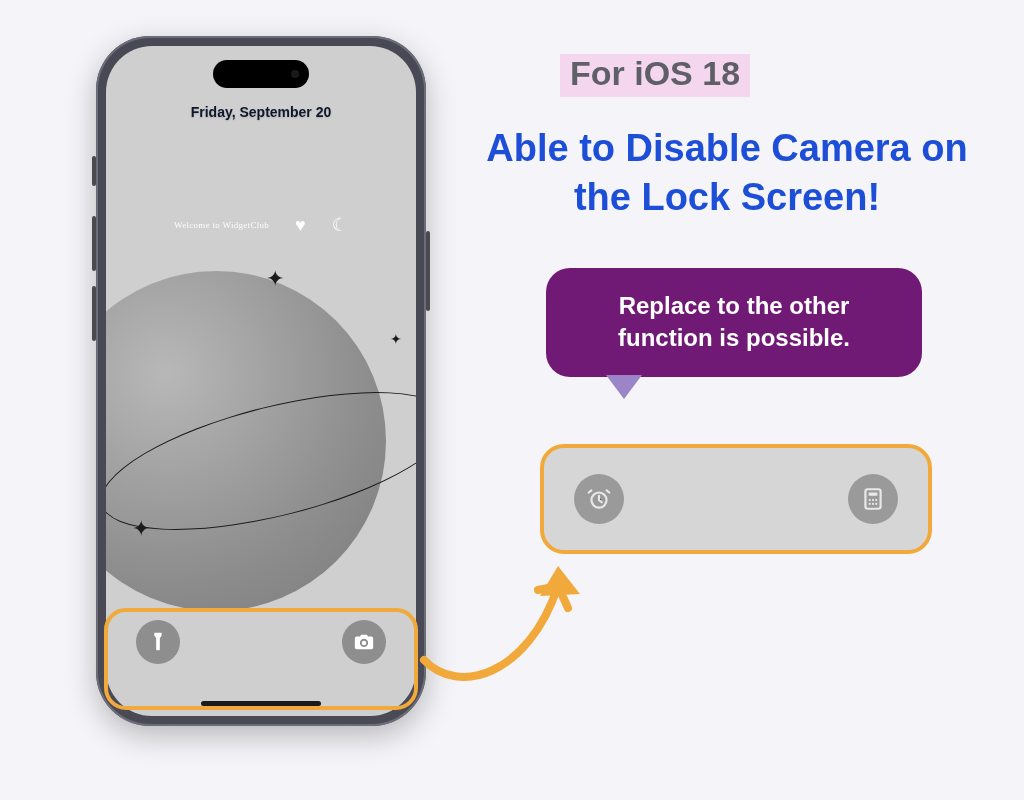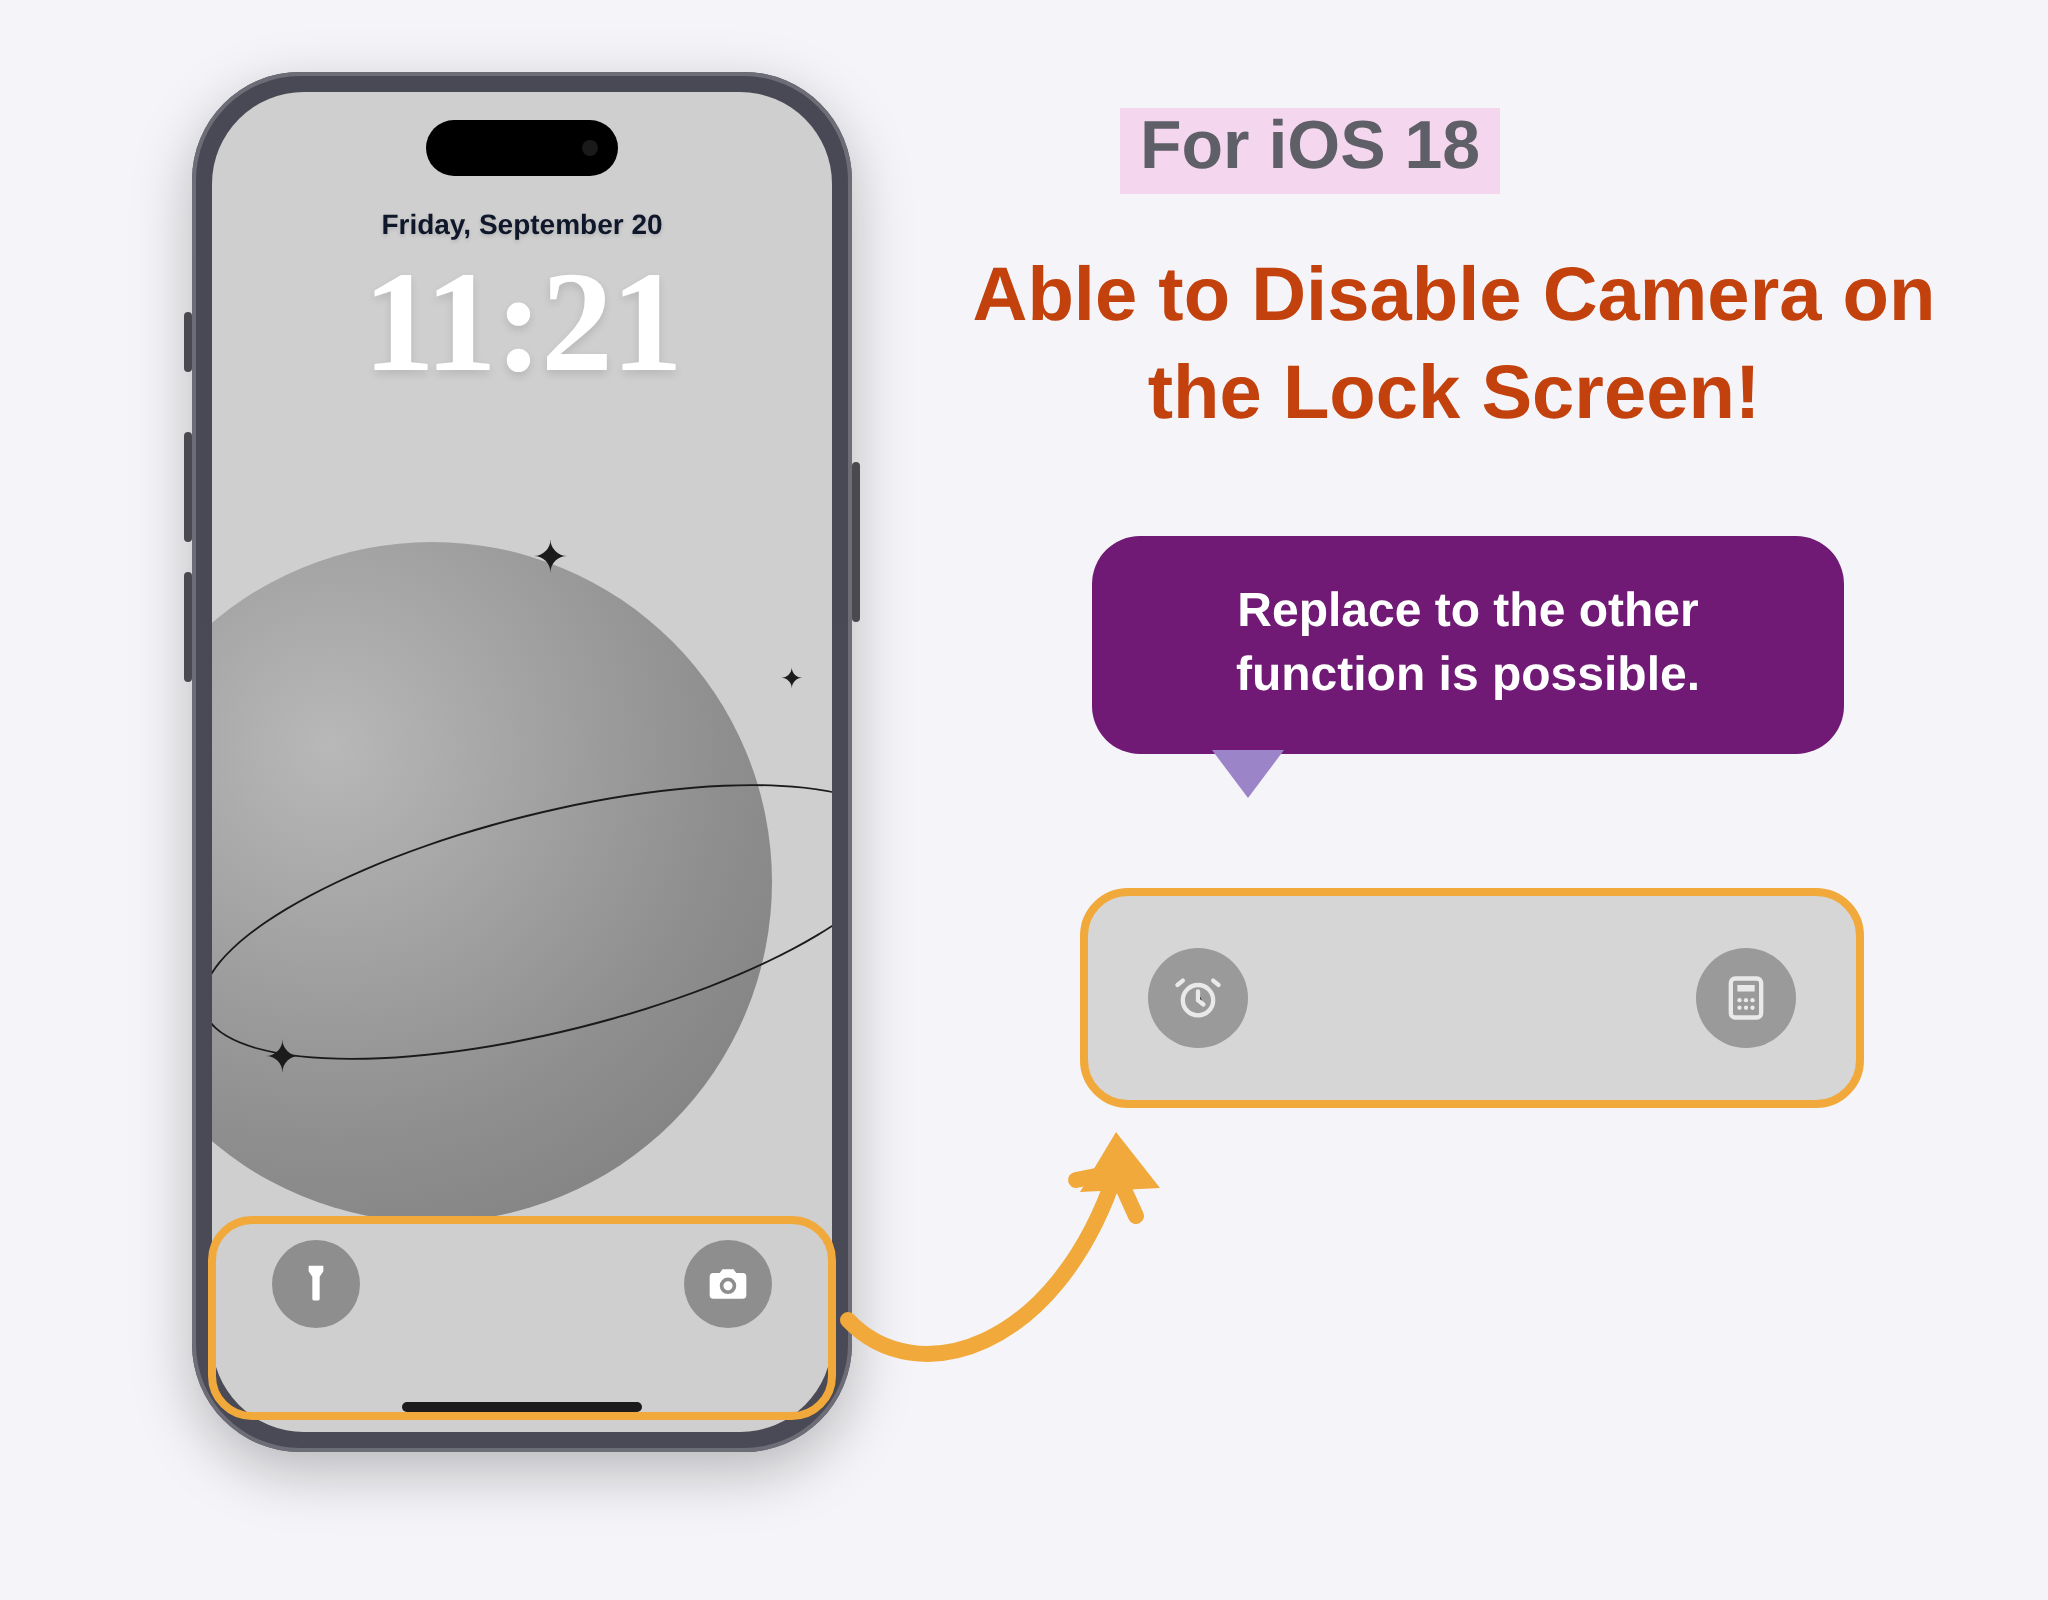--- a/index.html
+++ b/index.html
@@ -119,21 +119,21 @@
 
   
   .tag{
     position:absolute; left:560px; top:54px;
     background:#f5d6ef; color:#5f5f68;
     font-size:34px; font-weight:800;
     padding:0 10px 4px 10px;
   }
   .headline{
     position:absolute; left:467px; top:124px; width:520px;
-    color:#c2410c; font-size:38px; font-weight:800; line-height:1.28;
+    color:#1d4ed8; font-size:38px; font-weight:800; line-height:1.28;
     text-align:center;
   }
   .bubble{
     position:absolute; left:546px; top:268px;
     width:376px; background:#701a75; color:#fff;
     border-radius:24px; padding:22px 28px;
     font-size:24px; font-weight:700; text-align:center; line-height:1.35;
   }
   .bubble::after{
     content:""; position:absolute; left:60px; bottom:-22px;
@@ -179,21 +179,25 @@
   <div class="side-btn s4"></div>
   <div class="screen">
     <div class="planet"></div>
     <div class="ring"></div>
     <span class="spark a">✦</span>
     <span class="spark b">✦</span>
     <span class="spark c">✦</span>
 
     <div class="notch"></div>
     <div class="lock-date">Friday, September 20</div>
-    <div class="lock-time">11:21</div>
+    <div class="widget-row">
+      <span class="widget-text">Welcome to WidgetClub</span>
+      <span class="heart">♥</span>
+      <span class="moon">☾</span>
+    </div>
 
     <div class="lock-btn left">
       <svg class="ico" viewBox="0 0 24 24">
         <path fill="#fff" d="M8 2h8v3l-2 3v12a1 1 0 0 1-1 1h-2a1 1 0 0 1-1-1V8L8 5V2zm3 9h2v3h-2v-3z"></path>
       </svg>
     </div>
     <div class="lock-btn right">
       <svg class="ico" viewBox="0 0 24 24">
         <path fill="#fff" d="M9 4l-1.5 2H4a2 2 0 0 0-2 2v10a2 2 0 0 0 2 2h16a2 2 0 0 0 2-2V8a2 2 0 0 0-2-2h-3.5L15 4H9zm3 4.5A4.5 4.5 0 1 1 7.5 13 4.5 4.5 0 0 1 12 8.5zm0 2A2.5 2.5 0 1 0 14.5 13 2.5 2.5 0 0 0 12 10.5z"></path>
       </svg>

